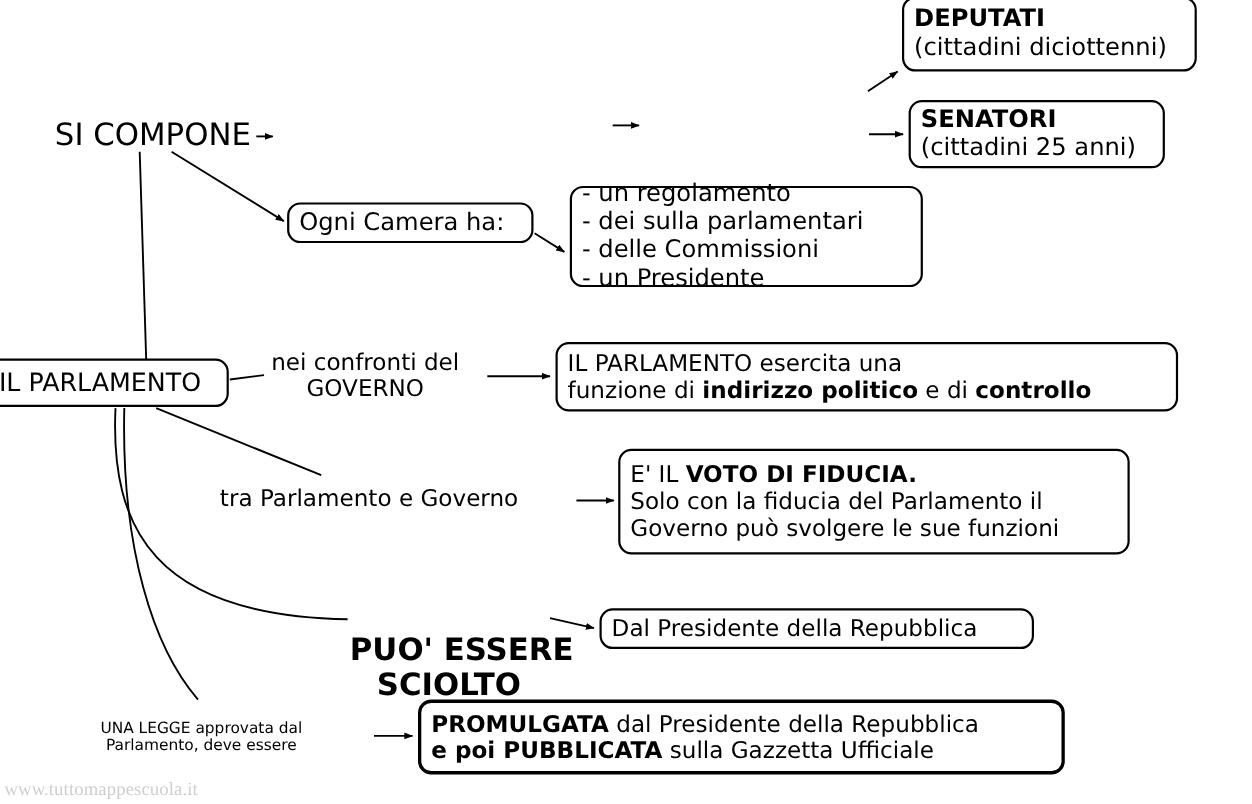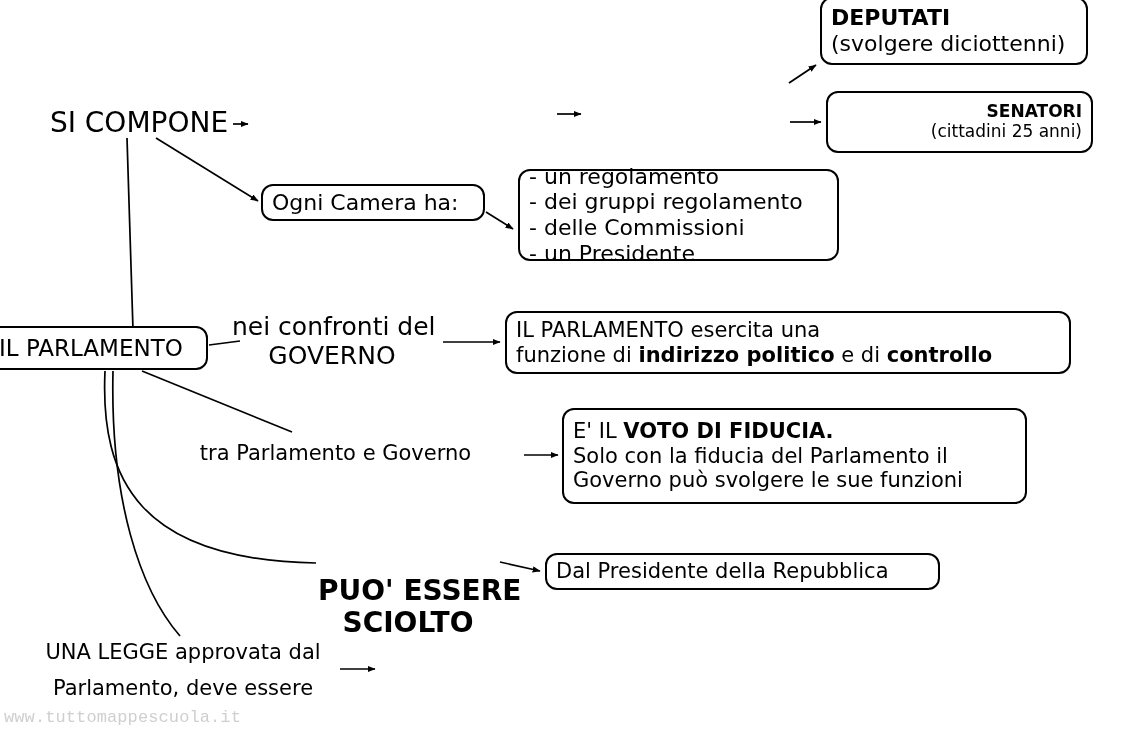--- a/index.html
+++ b/index.html
@@ -54,40 +54,40 @@
   }
   .center { text-align: center; }
   .left { text-align: left; }
   b { font-weight: bold; }
 
   
   #n-si-compone      { left: 48px;  top: 107px; width: 182px; height: 32px; font-size: 28px; }
   #n-camere          { left: 253px; top: 77px;  width: 303px; height: 76px; font-size: 23px; }
   #n-ogni5anni       { left: 586px; top: 80px;  width: 203px; height: 69px; font-size: 22px; }
   #n-deputati        { left: 820px; top: -3px;  width: 268px; height: 68px; font-size: 22px; }
-  #n-senatori        { left: 826px; top: 91px;  width: 267px; height: 62px; font-size: 17px; text-align: right; }
+  #n-senatori        { left: 826px; top: 91px;  width: 233px; height: 62px; font-size: 22px; }
   #n-ogni-camera     { left: 261px; top: 184px; width: 224px; height: 37px; font-size: 22px; }
   #n-camera-list     { left: 518px; top: 169px; width: 321px; height: 92px; font-size: 22px; }
   #n-parlamento      { left: -12px; top: 326px; width: 220px; height: 44px; font-size: 23px; }
-  #n-nei-confronti   { left: 232px; top: 311px; width: 200px; height: 60px; font-size: 25px; }
+  #n-nei-confronti   { left: 232px; top: 311px; width: 200px; height: 60px; font-size: 21px; }
   #n-esercita        { left: 505px; top: 311px; width: 566px; height: 63px; font-size: 21px; }
   #n-relazione       { left: 148px; top: 423px; width: 375px; height: 60px; font-size: 21px; }
   #n-fiducia         { left: 562px; top: 408px; width: 465px; height: 96px; font-size: 21px; }
   #n-sciolto         { left: 318px; top: 577px; width: 180px; height: 60px; font-size: 28px; }
   #n-presidente      { left: 545px; top: 553px; width: 395px; height: 37px; font-size: 21px; }
-  #n-legge           { left: 18px;  top: 640px; width: 330px; height: 60px; font-size: 21px; justify-content: space-between; }
+  #n-legge           { left: 18px;  top: 640px; width: 330px; height: 60px; font-size: 14px; }
   #n-promulgata      { left: 380px; top: 636px; width: 588px; height: 68px; font-size: 21px; }
 
   #watermark {
     position: absolute;
     left: 4px;
     top: 708px;
     font-size: 17px;
     color: #cfcfcf;
-    font-family: Liberation Mono, monospace;
+    font-family: Liberation Serif, serif;
     letter-spacing: 0.1px;
   }
 </style>
 </head>
 <body>
 
 <div id="canvas">
 
   <svg id="wires" viewBox="0 0 1138 731" xmlns="http://www.w3.org/2000/svg">
     <defs>
@@ -130,35 +130,35 @@
   </svg>
 
   <div class="node plain center" id="n-si-compone">
     <div class="line">SI COMPONE</div>
   </div>
 
 
 
   <div class="node boxed pad left" id="n-deputati">
     <div class="line"><b>DEPUTATI</b></div>
-    <div class="line">(svolgere diciottenni)</div>
+    <div class="line">(cittadini diciottenni)</div>
   </div>
 
   <div class="node boxed pad left" id="n-senatori">
     <div class="line"><b>SENATORI</b></div>
     <div class="line">(cittadini 25 anni)</div>
   </div>
 
   <div class="node boxed pad left" id="n-ogni-camera">
     <div class="line">Ogni Camera ha:</div>
   </div>
 
   <div class="node boxed pad left" id="n-camera-list">
     <div class="line">- un regolamento</div>
-    <div class="line">- dei gruppi regolamento</div>
+    <div class="line">- dei sulla parlamentari</div>
     <div class="line">- delle Commissioni</div>
     <div class="line">- un Presidente</div>
   </div>
 
   <div class="node boxed pad left" id="n-parlamento">
     <div class="line">IL PARLAMENTO</div>
   </div>
 
   <div class="node plain center" id="n-nei-confronti">
     <div class="line">nei confronti del</div>
@@ -187,16 +187,20 @@
 
   <div class="node boxed pad left" id="n-presidente">
     <div class="line">Dal Presidente della Repubblica</div>
   </div>
 
   <div class="node plain center" id="n-legge">
     <div class="line">UNA LEGGE approvata dal</div>
     <div class="line">Parlamento, deve essere</div>
   </div>
 
+  <div class="node boxed thick pad left" id="n-promulgata">
+    <div class="line"><b>PROMULGATA</b><span> dal Presidente della Repubblica</span></div>
+    <div class="line"><b>e poi PUBBLICATA</b><span> sulla Gazzetta Ufficiale</span></div>
+  </div>
 
   <div id="watermark">www.tuttomappescuola.it</div>
 
 </div>
 
 </body></html>

